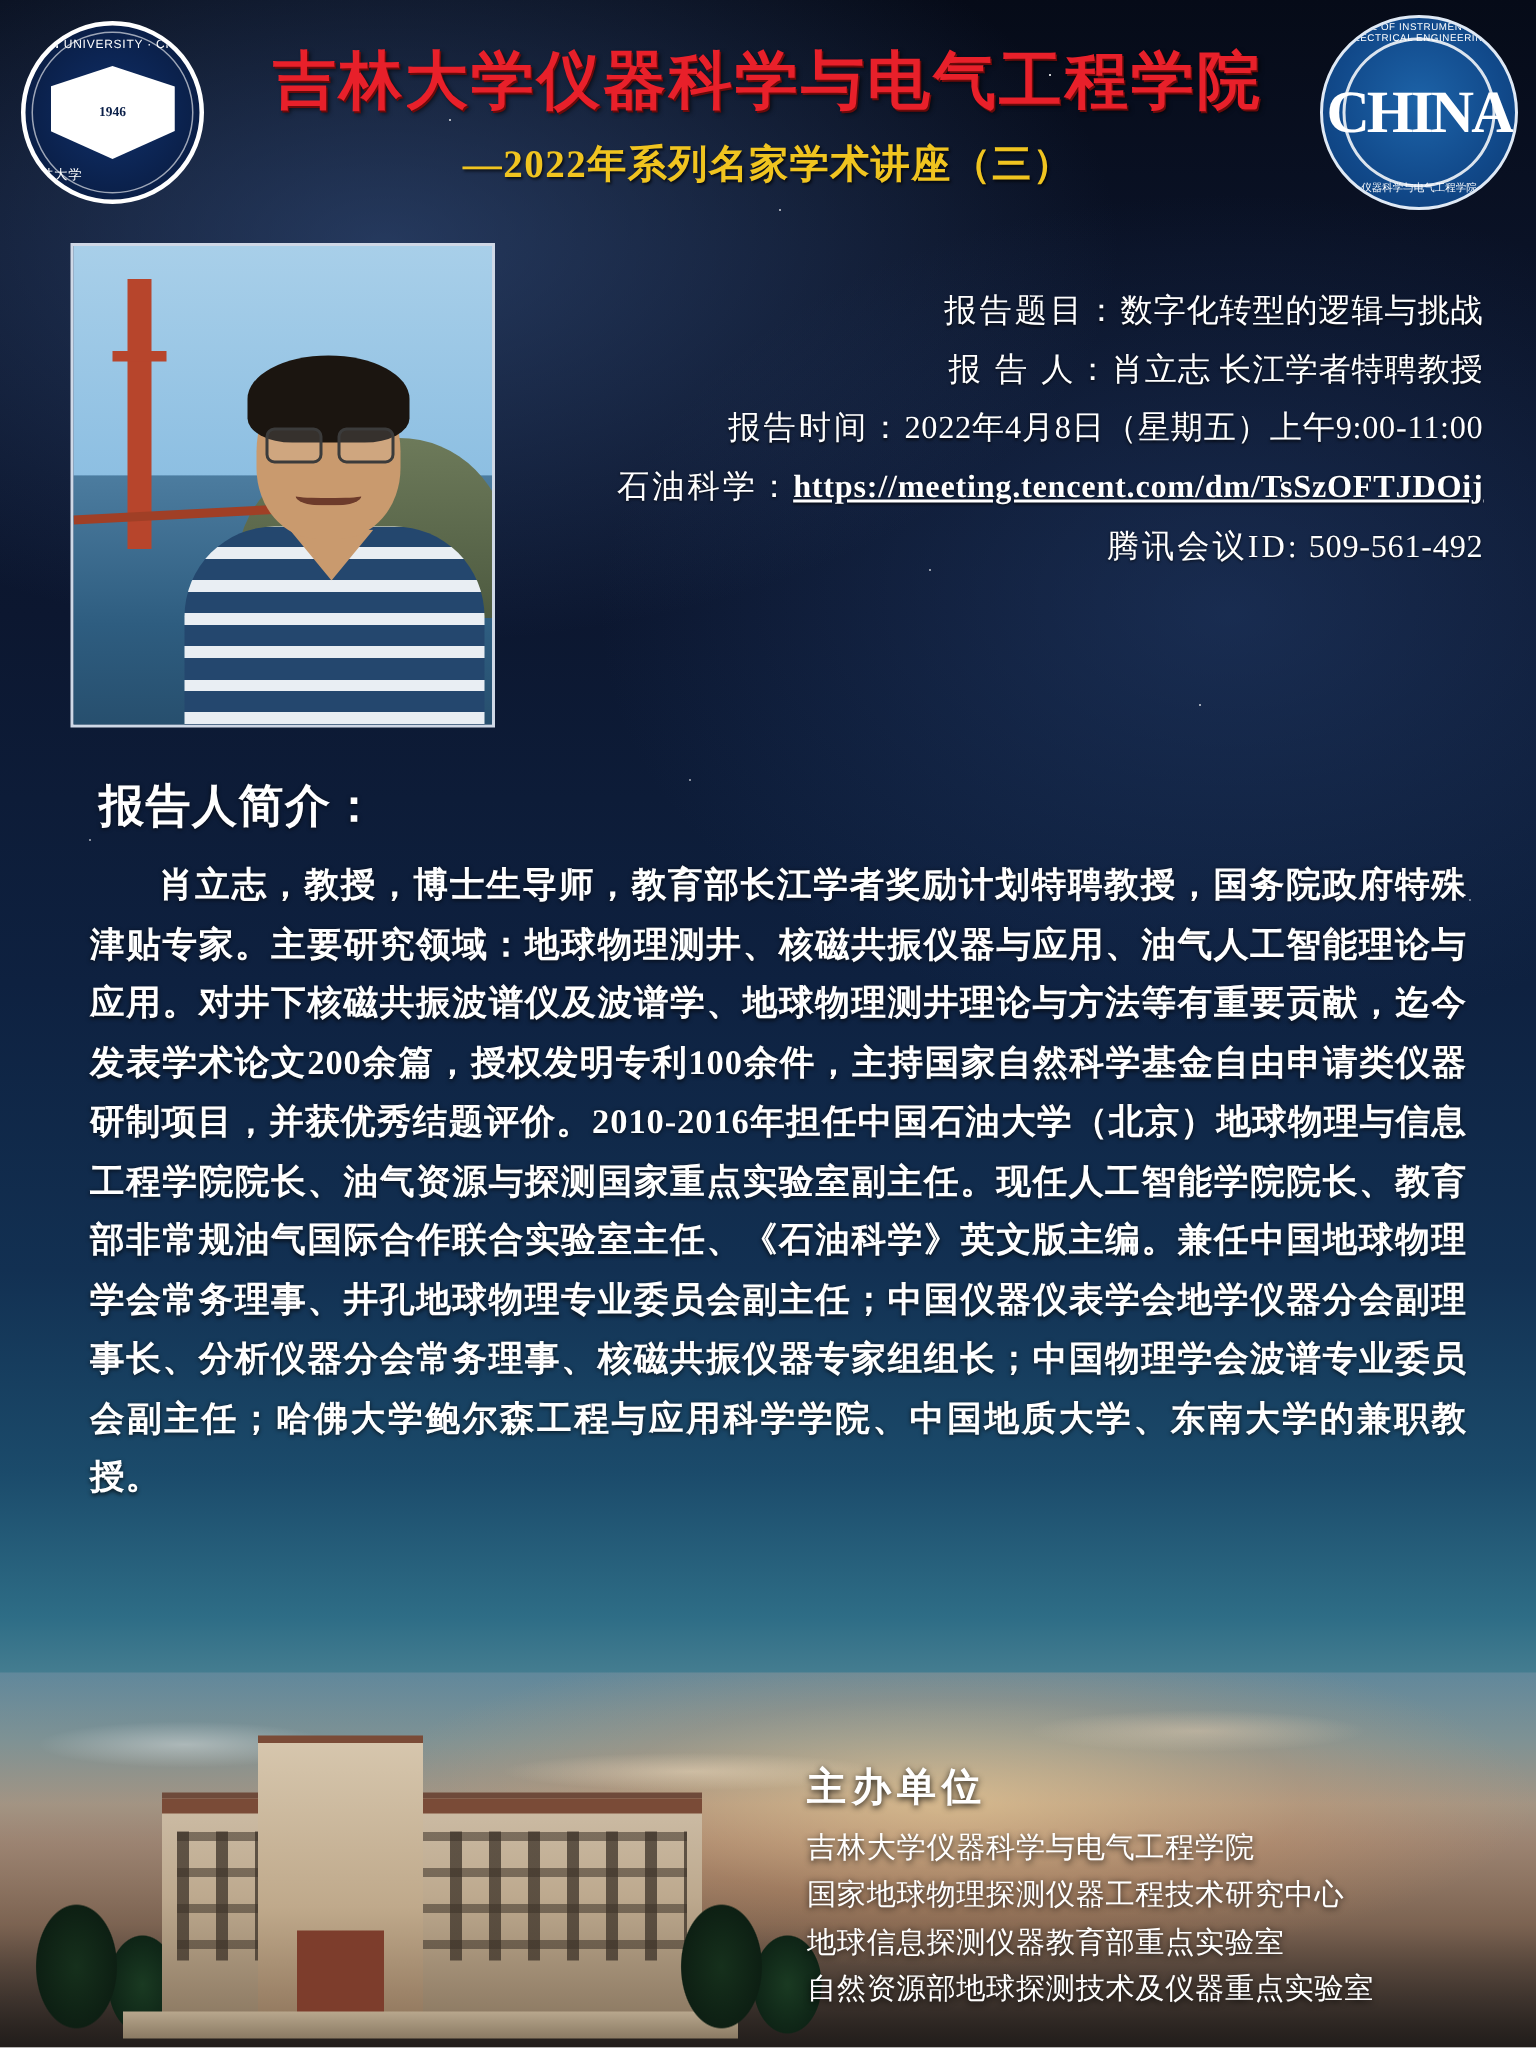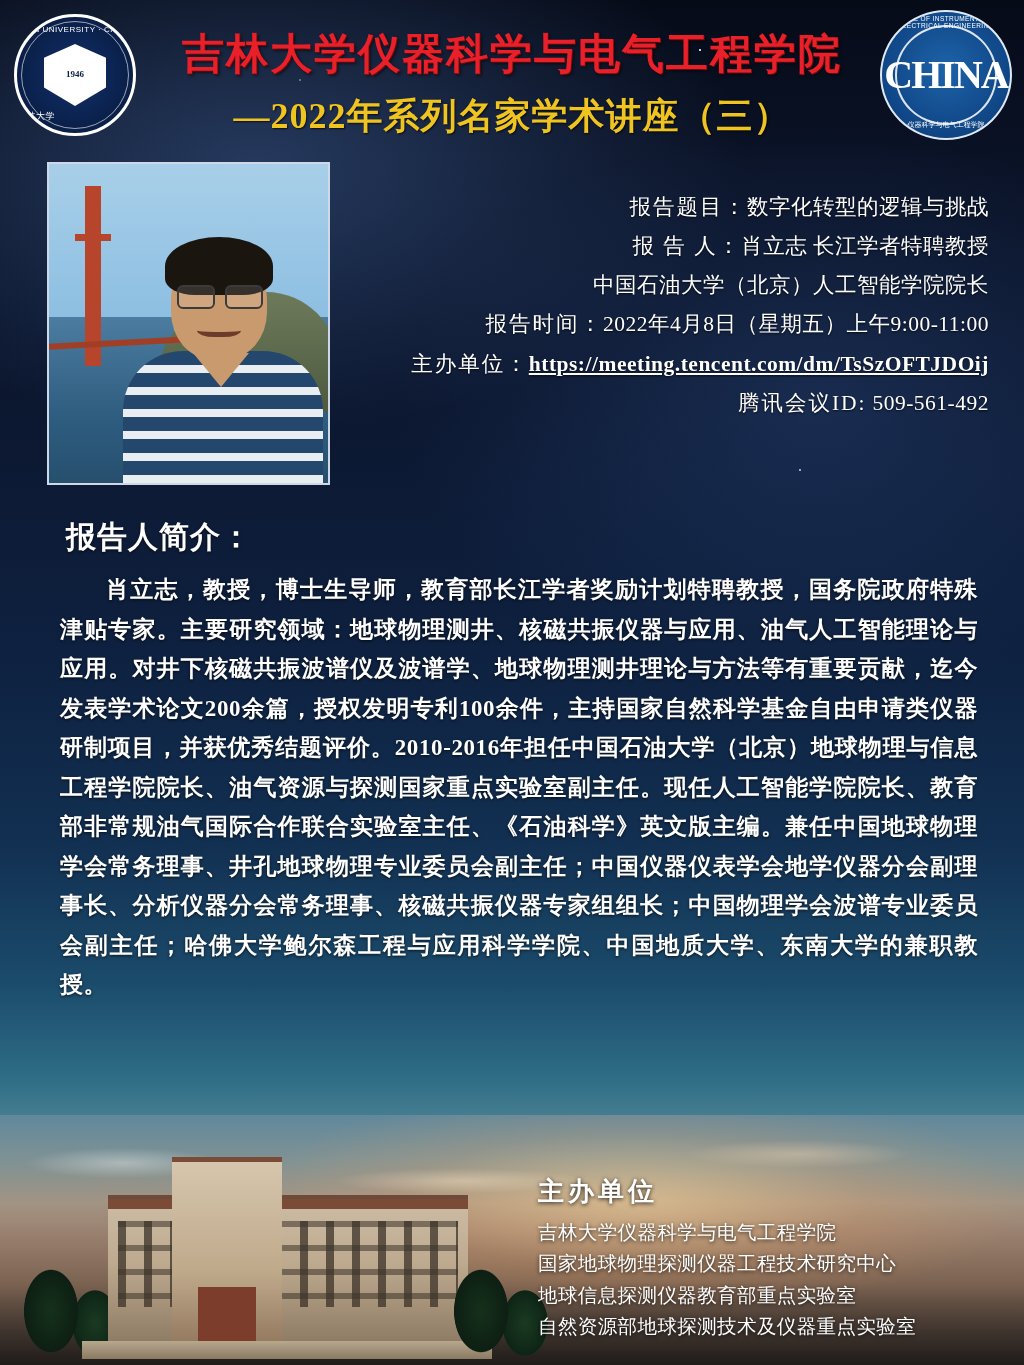--- a/index.html
+++ b/index.html
@@ -81,21 +81,21 @@
   }
   .logo-left .en-bottom {
     position: absolute; bottom: 10px; left: 0; right: 0;
     text-align: left;
     font-size: 9px; letter-spacing: .5px;
     font-family: "Liberation Sans", sans-serif;
     color: #fff;
   }
   .logo-left .crest {
     position: relative;
-    width: 62px; height: 62px;
+    width: 83px; height: 62px;
     background: #ffffff;
     clip-path: polygon(50% 0%, 100% 22%, 100% 70%, 50% 100%, 0% 70%, 0% 22%);
     display: flex; flex-direction: column; align-items: center; justify-content: center;
     color: #0a1f48;
     font-size: 10px; line-height: 1.1;
     font-weight: bold;
   }
   .logo-left .year { font-size: 9px; }
   .logo-right {
     position: absolute; right: 12px; top: 10px;
@@ -135,21 +135,21 @@
     font-weight: bold;
     letter-spacing: 2px;
     color: #e8202a;
     text-shadow: 1px 1px 0 #6b0a0a, 2px 2px 3px rgba(0,0,0,.6);
     font-family: "Liberation Serif", "DejaVu Serif", serif;
     white-space: nowrap;
   }
   .title-sub {
     position: absolute; left: 150px; right: 150px; top: 92px;
     text-align: center;
-    font-size: 36px;
+    font-size: 26px;
     font-weight: bold;
     letter-spacing: 1px;
     color: #f0c420;
     text-shadow: 1px 1px 2px rgba(0,0,0,.7);
     white-space: nowrap;
   }
 
   
   .info-band {
     position: relative;
@@ -388,28 +388,25 @@
       </div>
     </div>
 
     <div class="info-text">
       <div class="row">
         <span class="label">报告题目：</span><span>数字化转型的逻辑与挑战</span>
       </div>
       <div class="row">
         <span class="label">报  告  人：</span><span>肖立志   长江学者特聘教授</span>
       </div>
-      <div class="row indent">
-        <span>中国石油大学（北京）人工智能学院院长</span>
-      </div>
       <div class="row">
         <span class="label">报告时间：</span><span>2022年4月8日（星期五）上午9:00-11:00</span>
       </div>
       <div class="row">
-        <span class="label">主办单位：</span><a class="meeting-link" href="#">https://meeting.tencent.com/dm/TsSzOFTJDOij</a>
+        <span class="label">石油科学：</span><a class="meeting-link" href="#">https://meeting.tencent.com/dm/TsSzOFTJDOij</a>
       </div>
       <div class="row">
         <span class="label">腾讯会议ID:</span>
         <span>509-561-492</span>
       </div>
     </div>
   </div>
 
   <div class="bio">
     <h2>报告人简介：</h2>

